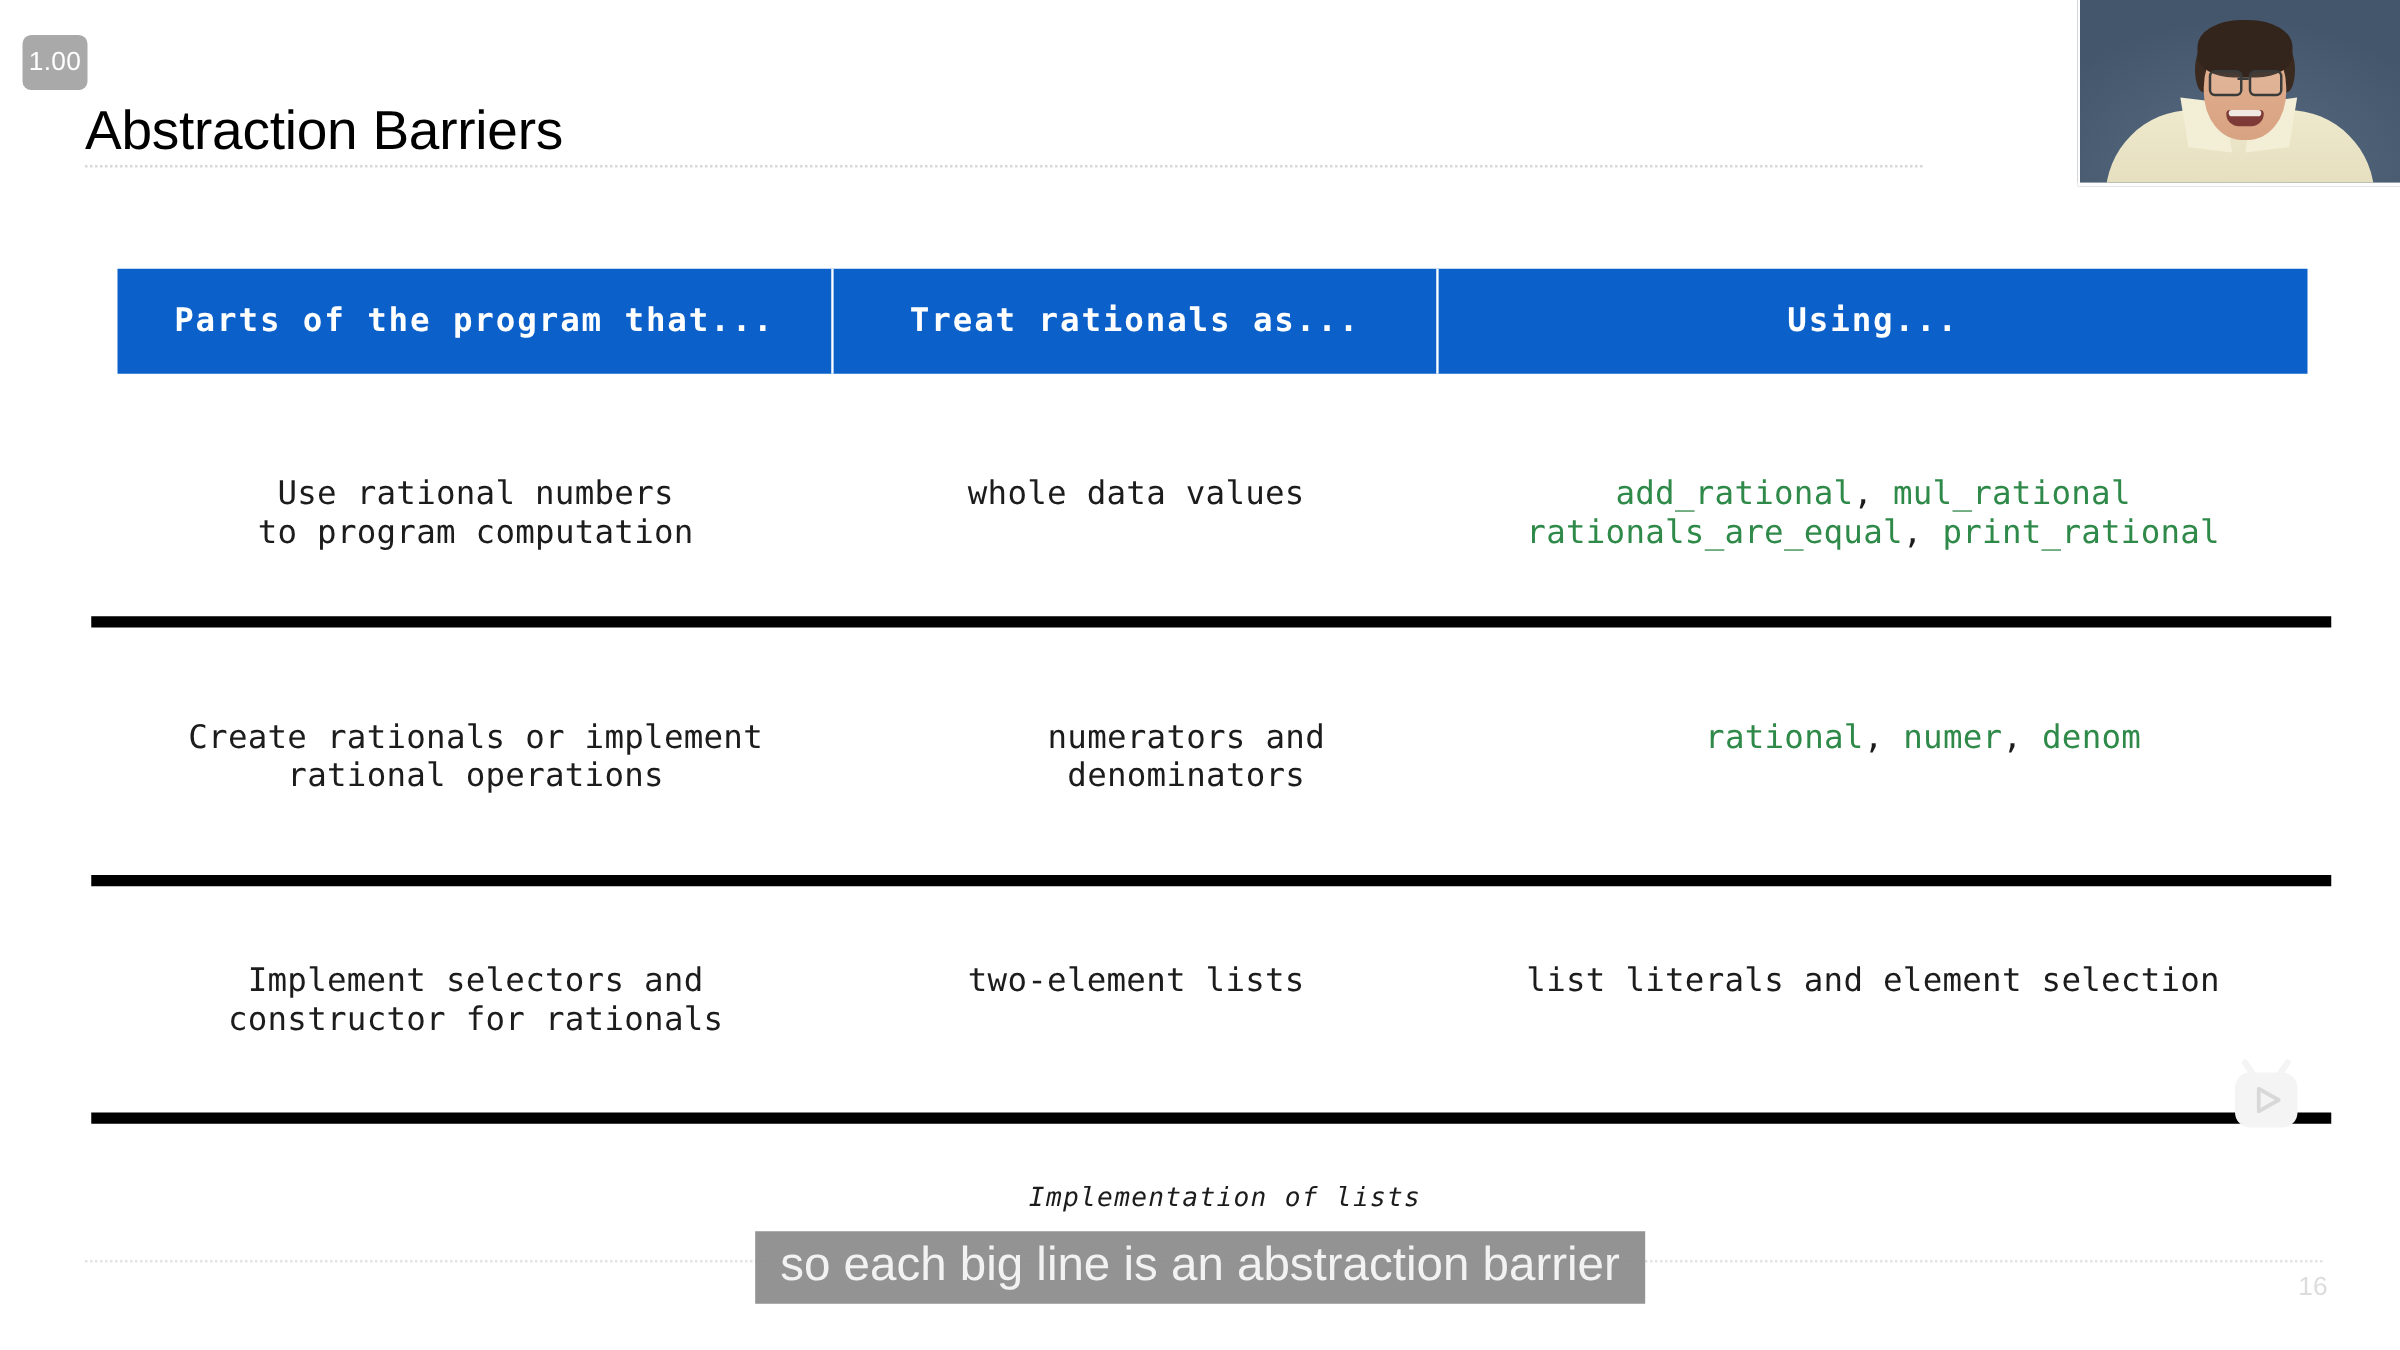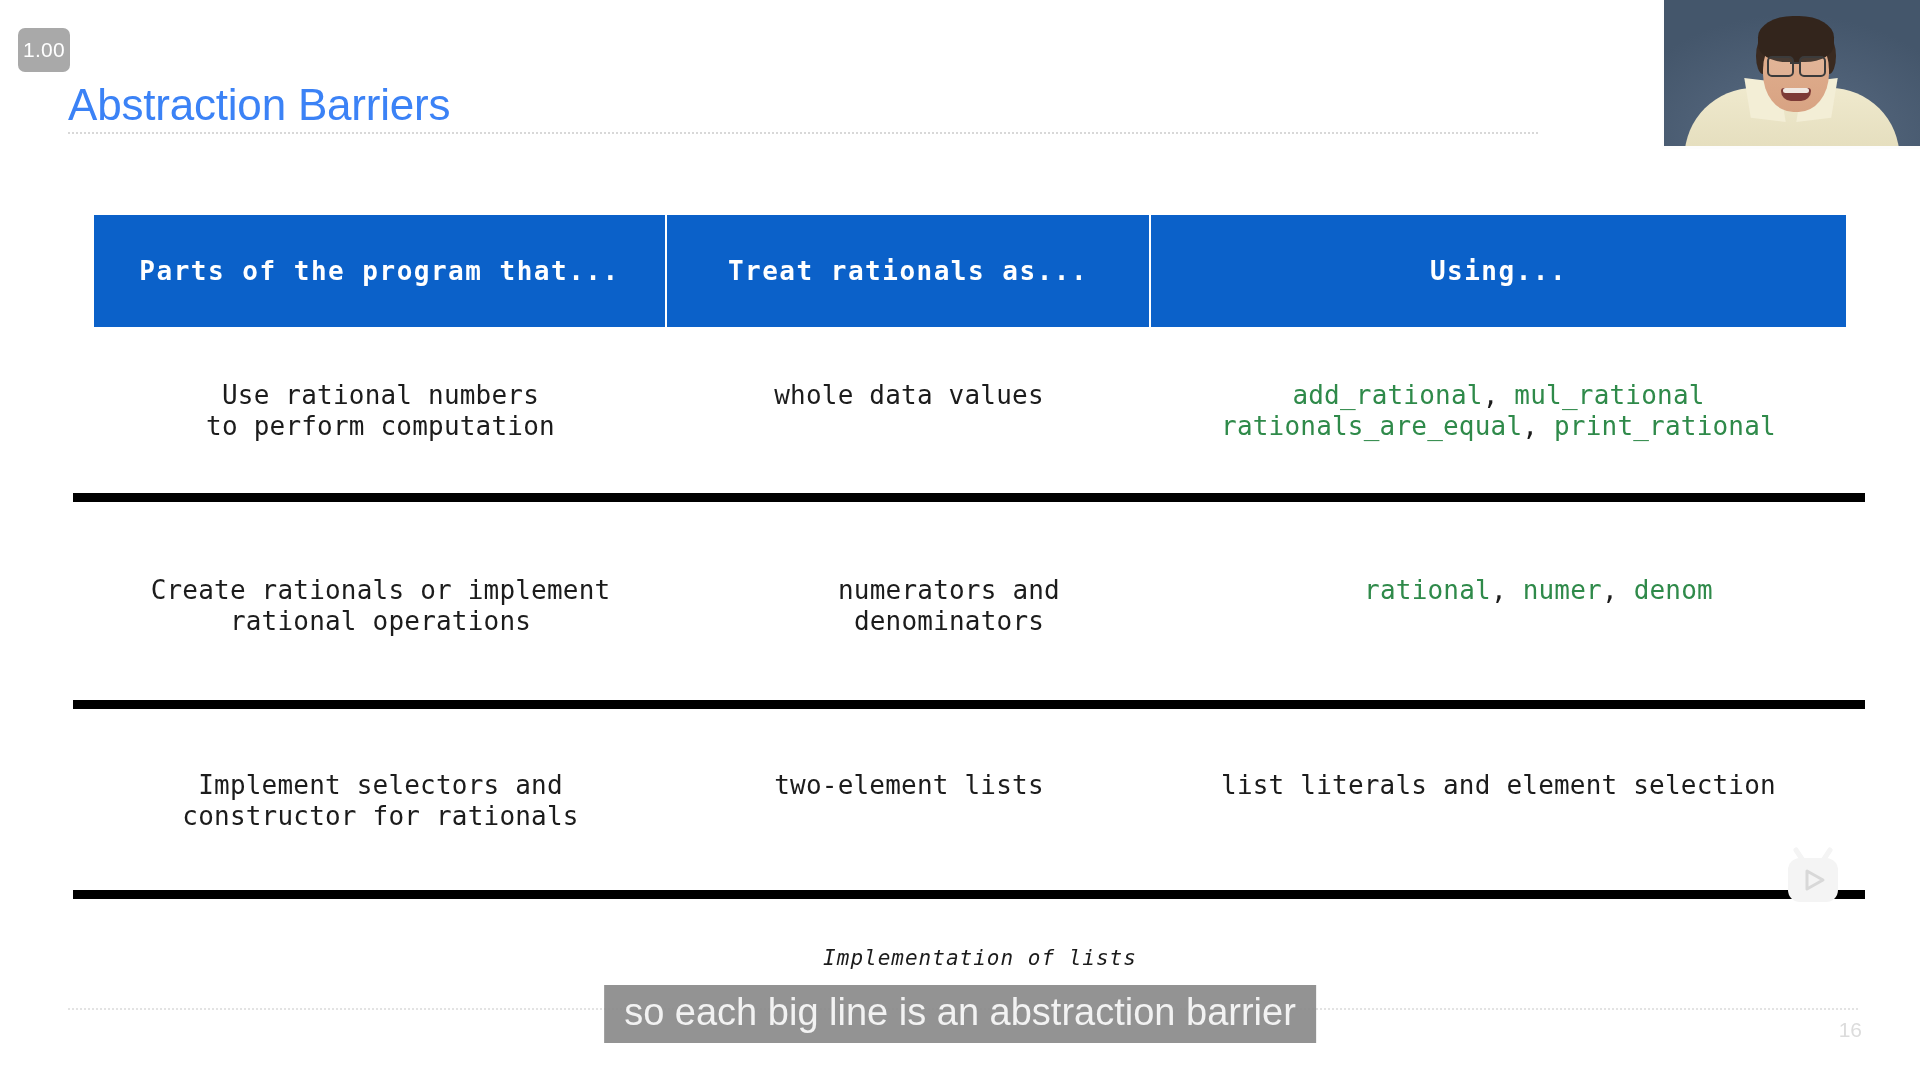--- a/index.html
+++ b/index.html
@@ -32,21 +32,21 @@
     letter-spacing: .3px;
     z-index: 40;
   }
 
   
   #slide-title {
     position: absolute;
     left: 68px;
     top: 80px;
     font-size: 44px;
-    color: #3b82f6;
+    color: #000000;
     font-family: "Liberation Sans", sans-serif;
     letter-spacing: -0.2px;
     white-space: nowrap;
   }
   #title-rule {
     position: absolute;
     left: 68px;
     top: 132px;
     width: 1470px;
     height: 0;
@@ -59,21 +59,21 @@
     left: 0;
     top: 0;
     width: 1920px;
     height: 1080px;
   }
   .header-row {
     position: absolute;
     left: 94px;
     top: 215px;
     width: 1752px;
-    height: 112px;
+    height: 84px;
     display: flex;
   }
   .hcell {
     background: #0b61c9;
     color: #ffffff;
     font-family: "DejaVu Sans Mono", "Liberation Mono", monospace;
     font-weight: bold;
     font-size: 26px;
     display: flex;
     align-items: center;
@@ -275,21 +275,21 @@
 
   <div class="header-row">
     <div class="hcell c1">Parts of the program that...</div>
     <div class="hcell c2">Treat rationals as...</div>
     <div class="hcell c3">Using...</div>
   </div>
 
   <div class="body-row" style="top:380px;height:110px;">
     <div class="bcell c1">
       <div>Use rational numbers</div>
-      <div>to perform computation</div>
+      <div>to program computation</div>
     </div>
     <div class="bcell c2">
       <div>whole data values</div>
     </div>
     <div class="bcell c3">
       <div><span class="code">add_rational</span><span class="punct">,</span> <span class="code">mul_rational</span></div>
       <div><span class="code">rationals_are_equal</span><span class="punct">,</span> <span class="code">print_rational</span></div>
     </div>
   </div>
 

